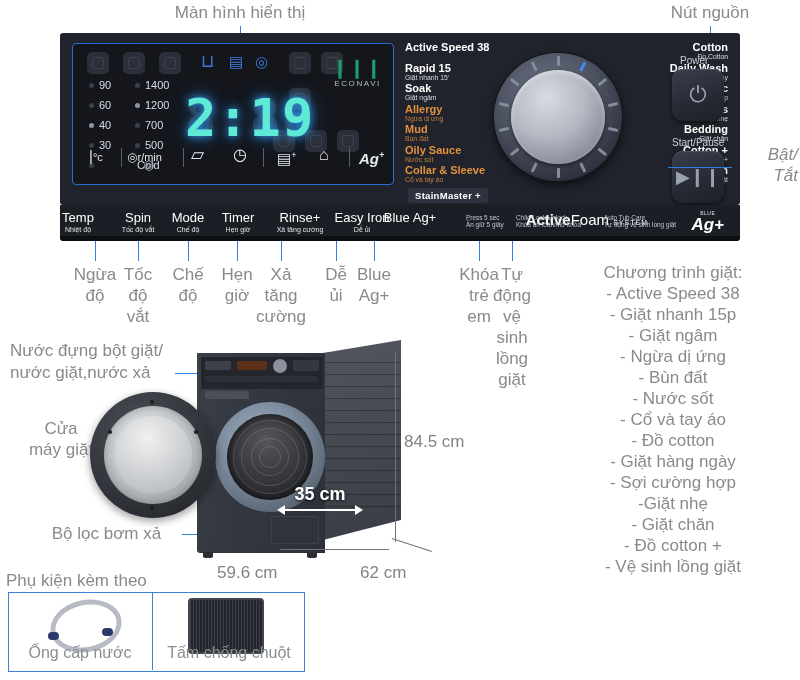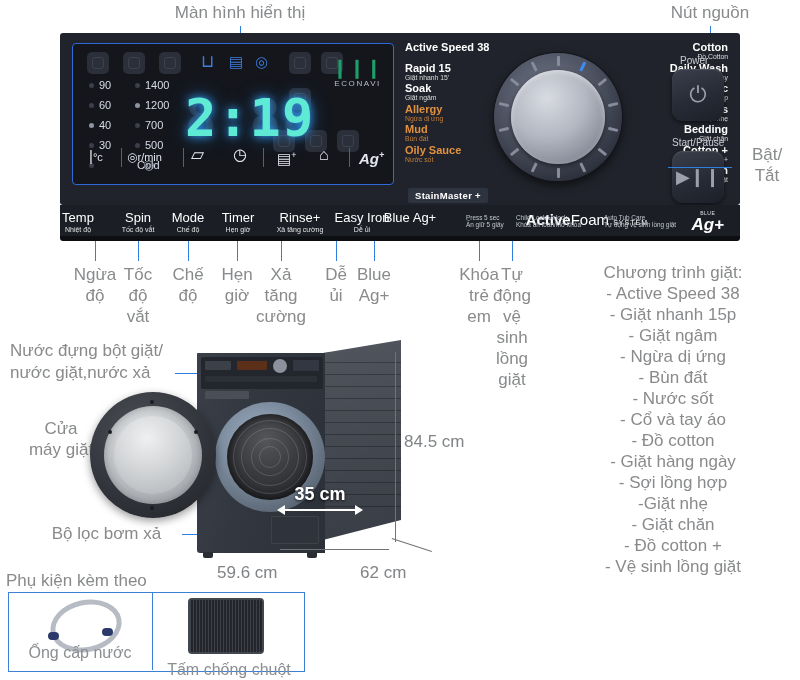--- a/index.html
+++ b/index.html
@@ -236,20 +236,24 @@
         <div class="pvn p-o">Ngừa dị ứng</div>
       </div>
       <div class="prow">
         <div class="pname p-o">Mud</div>
         <div class="pvn p-o">Bùn đất</div>
       </div>
       <div class="prow">
         <div class="pname p-o">Oily Sauce</div>
         <div class="pvn p-o">Nước sốt</div>
       </div>
+      <div class="prow">
+        <div class="pname p-o">Collar &amp; Sleeve</div>
+        <div class="pvn p-o">Cổ và tay áo</div>
+      </div>
     </div>
   <div id="stainmaster">StainMaster +</div>
 
   <div id="dial">
     <div class="inner"></div>
   <div class="notch" style="transform: rotate(0deg);"></div>
       <div class="notch blue" style="transform: rotate(25.7143deg);"></div>
       <div class="notch" style="transform: rotate(51.4286deg);"></div>
       <div class="notch" style="transform: rotate(77.1429deg);"></div>
       <div class="notch" style="transform: rotate(102.857deg);"></div>
@@ -354,21 +358,21 @@
 <div class="smallnote" style="left:516px;top:214px;">
   <span>Child Lock/Unlock</span><br>
   <span>Khóa an toàn/Mở khóa</span>
 </div>
 <div class="smallnote" style="left:604px;top:214px;">
   <span>Auto Tub Care</span><br>
   <span>Tự động vệ sinh lồng giặt</span>
 </div>
 
 <div class="hline" style="left:668px;top:167px;width:64px;"></div>
-<div class="abs note" style="left:736px;top:144px;width:62px;text-align:center;white-space:pre-line;">Bật/
+<div class="abs note" style="left:736px;top:144px;width:62px;text-align:right;white-space:pre-line;font-style:italic;">Bật/
 Tắt</div>
 
 <div id="bottomlabels">
     <div class="vline" style="left: 95px; top: 241px; height: 20px;"></div>
     <div class="abs note" style="white-space: pre-line; left: 63px; top: 264px; width: 64px;">Ngừa
 độ</div>
     <div class="vline" style="left: 138px; top: 241px; height: 20px;"></div>
     <div class="abs note" style="white-space: pre-line; left: 106px; top: 264px; width: 64px;">Tốc
 độ
 vắt</div>
@@ -406,21 +410,21 @@
   <div id="proglistitems">
       <div class="note">- Active Speed 38</div>
       <div class="note">- Giặt nhanh 15p</div>
       <div class="note">- Giặt ngâm</div>
       <div class="note">- Ngừa dị ứng</div>
       <div class="note">- Bùn đất</div>
       <div class="note">- Nước sốt</div>
       <div class="note">- Cổ và tay áo</div>
       <div class="note">- Đồ cotton</div>
       <div class="note">- Giặt hàng ngày</div>
-      <div class="note">- Sợi lồng hợp</div>
+      <div class="note">- Sợi cường hợp</div>
       <div class="note">-Giặt nhẹ</div>
       <div class="note">- Giặt chăn</div>
       <div class="note">- Đồ cotton +</div>
       <div class="note">- Vệ sinh lồng giặt</div>
     </div>
 </div>
 
 <div class="abs note-l" style="left:10px;top:340px;width:180px;white-space:pre-line;text-align:left;">Nước đựng bột giặt/
 nước giặt,nước xả</div>
 <div class="hline" style="left:175px;top:373px;width:64px;"></div>
@@ -502,13 +506,13 @@
 <div class="abs note" style="left:0px;top:570px;width:180px;text-align:left;padding-left:6px;">Phụ kiện kèm theo</div>
 <div id="accbox"></div>
 <div id="accdiv"></div>
 <div id="hose">
   <div class="ring"></div>
   <div class="cap1" style="left:2px;top:34px;"></div>
   <div class="cap2" style="left:56px;top:30px;"></div>
 </div>
 <div id="mesh"></div>
 <div class="acccap" style="left:8px;top:644px;width:144px;">Ống cấp nước</div>
-<div class="acccap" style="left:155px;top:644px;width:148px;margin-top:17px;">Tấm chống chuột</div>
+<div class="acccap" style="left:155px;top:644px;width:148px;">Tấm chống chuột</div>
 
 </body></html>

